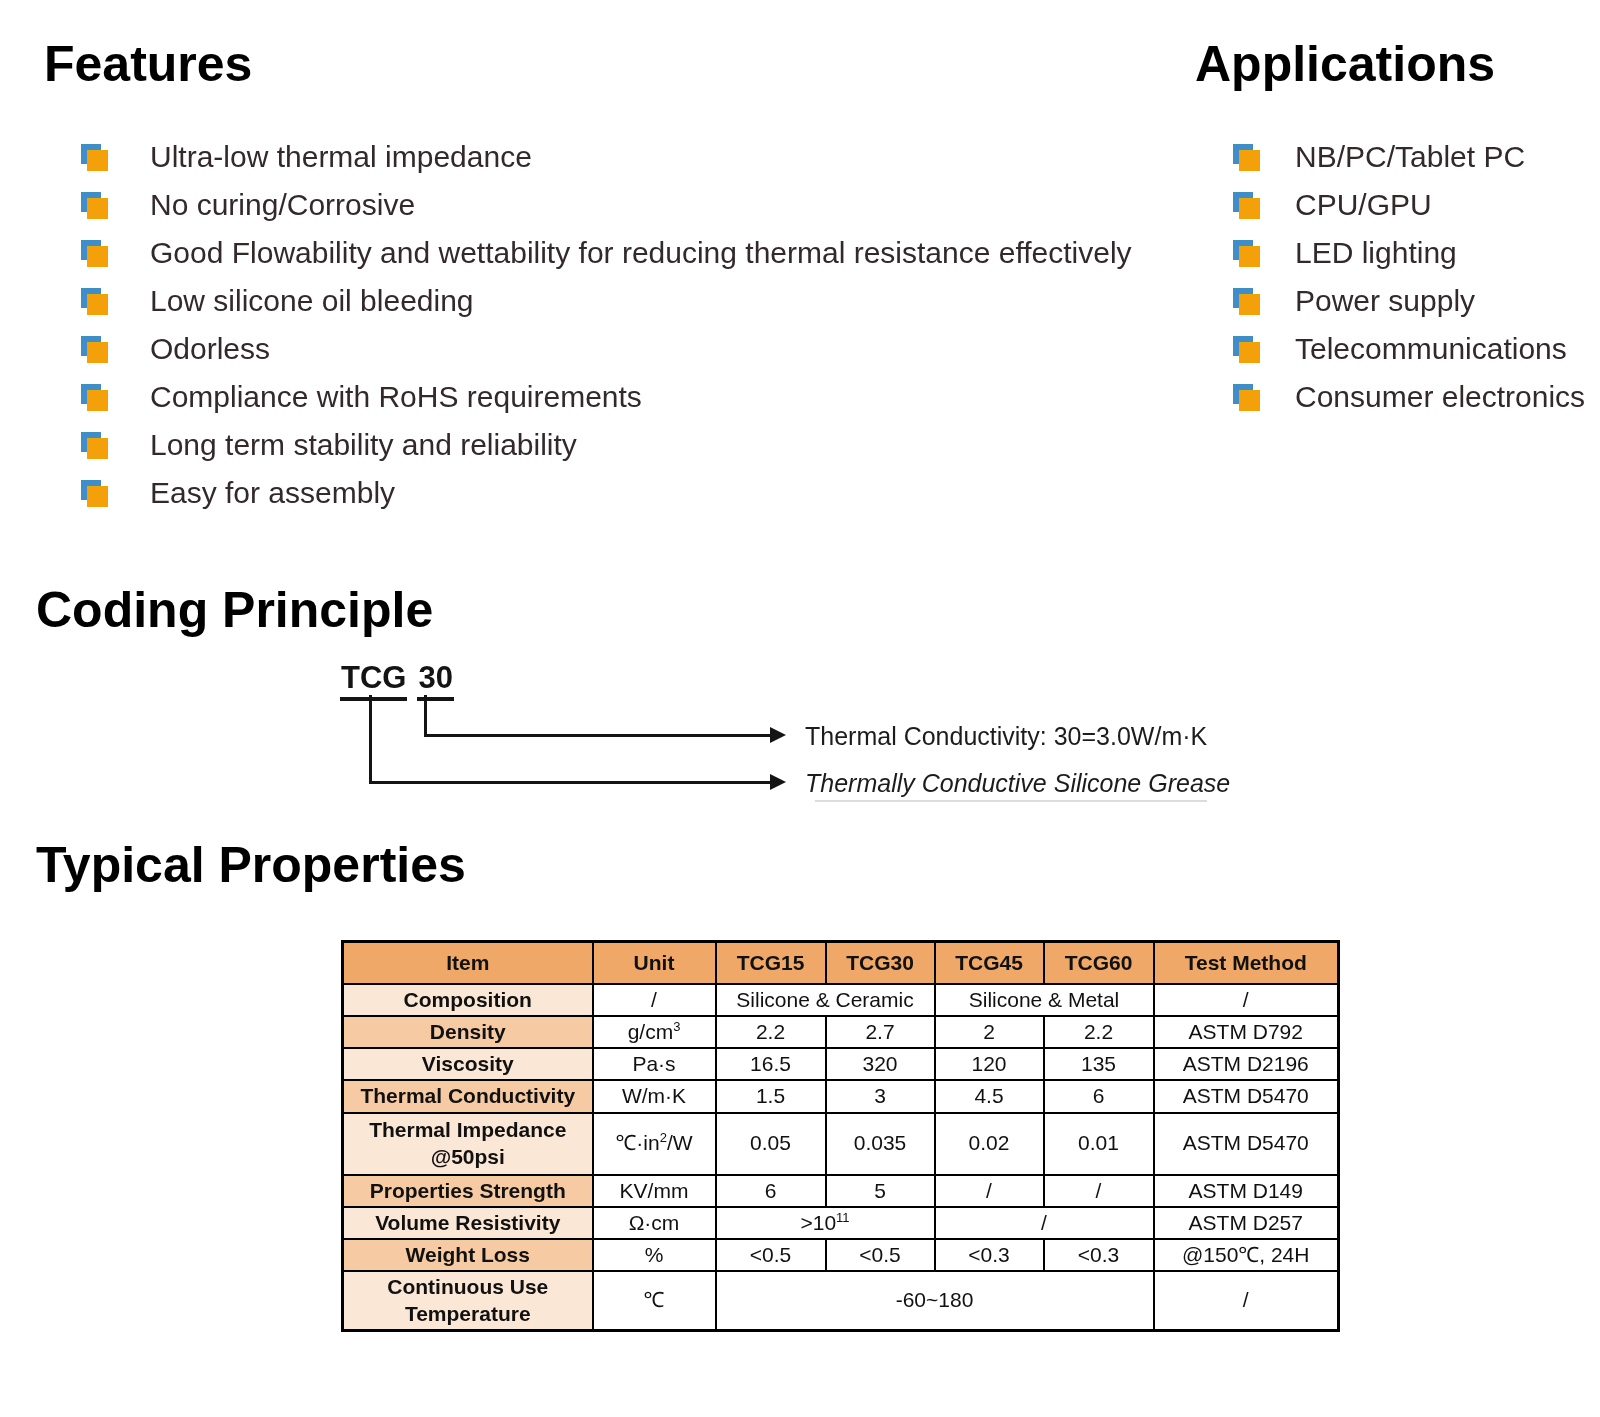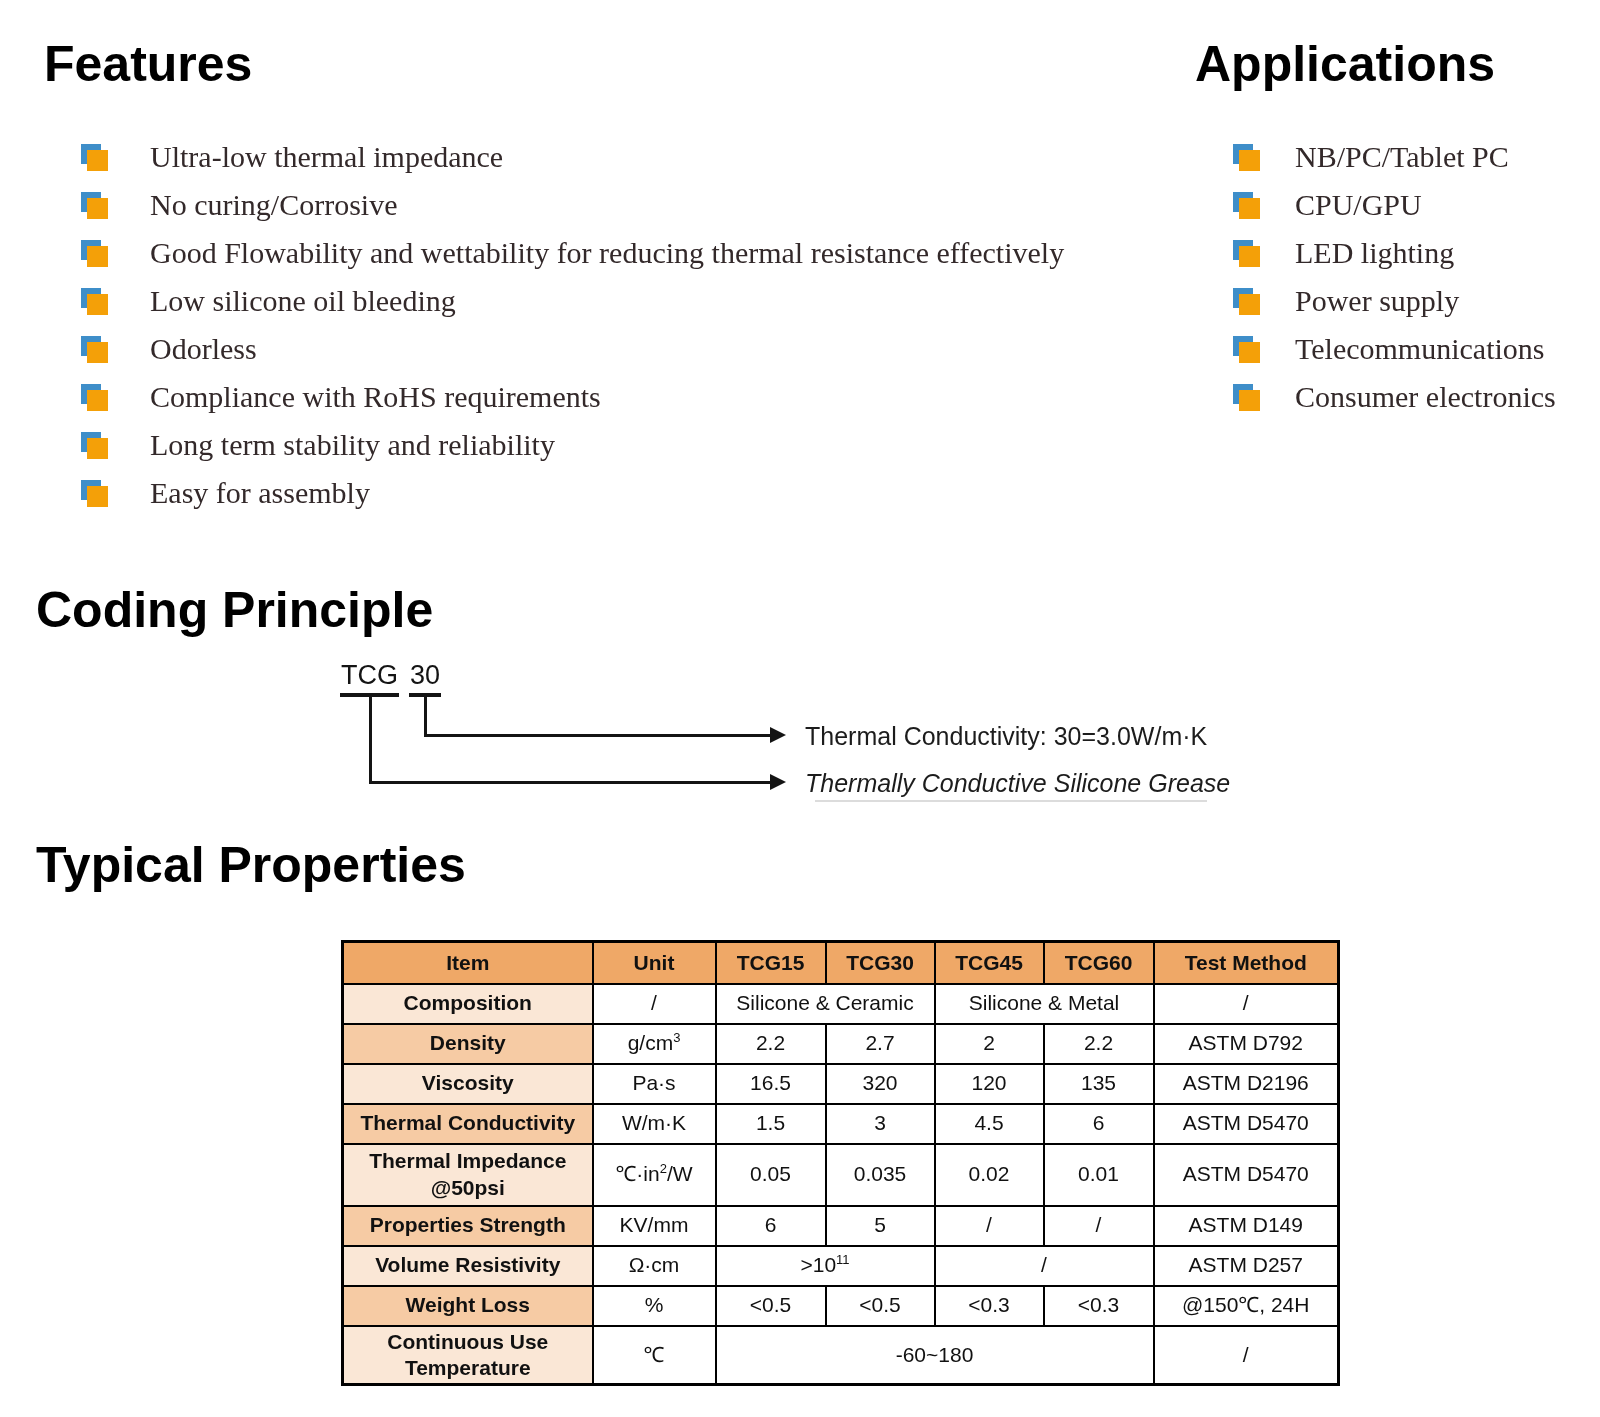--- a/index.html
+++ b/index.html
@@ -11,27 +11,27 @@
   .sec-title{
     position:absolute;margin:0;font-size:50px;font-weight:700;color:#000000;
     line-height:1;font-family:"Liberation Sans",sans-serif;letter-spacing:0;
   }
   
   .list{position:absolute;list-style:none;margin:0;padding:0;}
   .list li{display:flex;align-items:center;height:48px;}
   .bullet{position:relative;width:27px;height:27px;flex:0 0 27px;}
   .bullet::before{content:"";position:absolute;left:0;top:0;width:20px;height:20px;background:var(--blue);}
   .bullet::after{content:"";position:absolute;left:6px;top:6px;width:21px;height:21px;background:var(--orange);}
-  .li-text{font-family:Liberation Serif, serif;font-size:30px;color:#33292a;white-space:nowrap;}
+  .li-text{font-family:Liberation Sans, sans-serif;font-size:30px;color:#33292a;white-space:nowrap;}
   #features-list{left:81px;top:133px;}
   #features-list .li-text{margin-left:42px;}
   #applications-list{left:1233px;top:133px;}
   #applications-list .li-text{margin-left:35px;}
   
-  .code-label{position:absolute;left:340px;top:662px;font-size:27px;font-weight:400;color:var(--ink);line-height:1;}
+  .code-label{position:absolute;left:340px;top:662px;font-size:31px;font-weight:700;color:var(--ink);line-height:1;}
   .code-label .seg{display:inline-block;border-bottom:4px solid var(--ink);padding:0 1px 4px 1px;}
   .code-label .seg.first{margin-right:10px;}
   .dline{position:absolute;background:var(--ink);}
   #vline-tcg{left:369px;top:695px;width:3px;height:89px;}
   #vline-30{left:424px;top:695px;width:3px;height:42px;}
   #hline-top{left:424px;top:734px;width:348px;height:3px;}
   #hline-bottom{left:369px;top:781px;width:403px;height:3px;}
   .arrowhead{position:absolute;width:0;height:0;border-top:8px solid transparent;border-bottom:8px solid transparent;border-left:16px solid var(--ink);}
   #arrow-top{left:770px;top:727px;}
   #arrow-bottom{left:770px;top:774px;}
@@ -46,21 +46,21 @@
   }
   .props-table th,.props-table td{
     border:2px solid #000;text-align:center;vertical-align:middle;
     padding:2px 6px;font-size:21px;color:#111;line-height:1.25;overflow:hidden;
   }
   .props-table th{background:#EFA867;font-weight:700;}
   .props-table td{background:#ffffff;}
   .props-table td.lab{font-weight:700;}
   .props-table td.lab.dark{background:#F6CBA4;}
   .props-table td.lab.light{background:#FAE7D6;}
-  tr.rh{height:42px;} tr.rs{height:40px;} tr.ri{height:62px;} tr.rc{height:58px;}
+  tr.rh{height:42px;} tr.rs{height:32px;} tr.ri{height:62px;} tr.rc{height:58px;}
   .props-table sup{font-size:13px;line-height:0;}
 </style>
 </head>
 <body>
 
 <div class="page">
 
   <h1 class="sec-title" style="left:44px;top:39px;">Features</h1>
   <ul class="list" id="features-list">
     <li>

